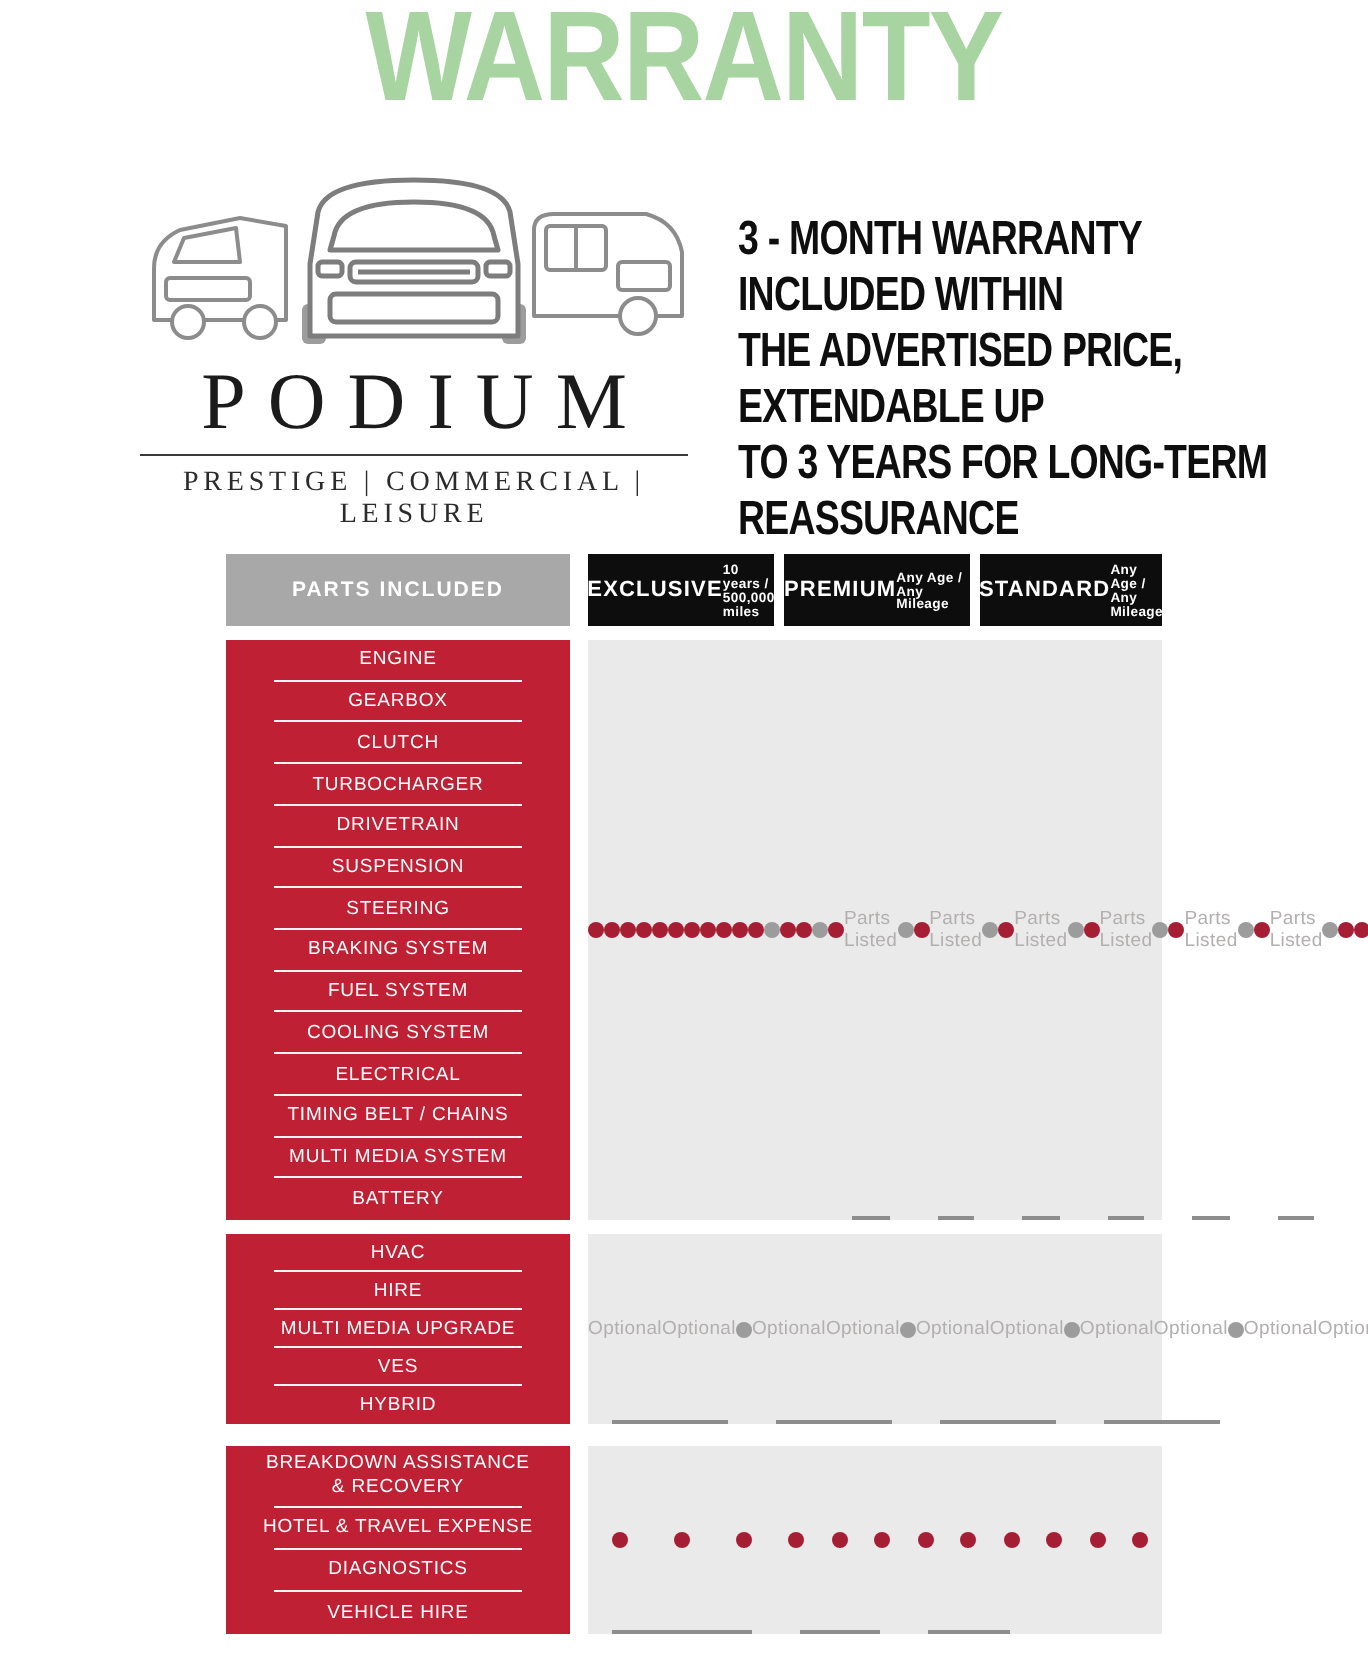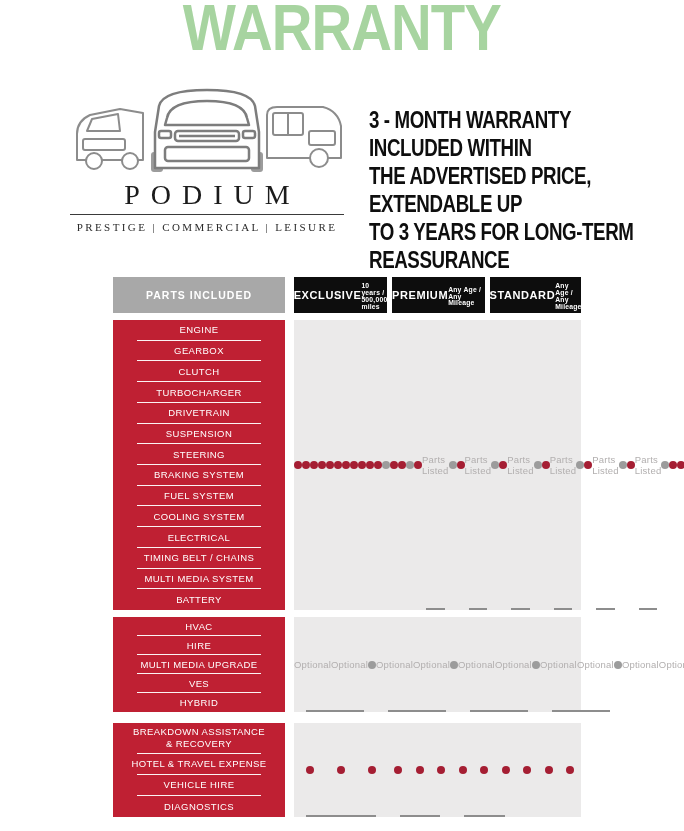--- a/index.html
+++ b/index.html
@@ -7,24 +7,24 @@
         font-family:"Liberation Sans",sans-serif;}
 
   
   .title-wrap{position:absolute;top:-4px;left:0;width:100%;text-align:center;}
   .title{display:inline-block;font-size:64px;font-weight:700;color:#a7d4a0;
          letter-spacing:-1px;transform:scaleX(.88);transform-origin:center top;line-height:1.0;}
 
   
   .logo{position:absolute;left:58px;top:84px;width:298px;text-align:center;}
   .logo svg{display:block;margin:0 auto;}
-  .logo-name{font-family:"Liberation Serif",serif;font-size:28px;color:#1b1b1b;
+  .logo-name{font-family:"Liberation Serif",serif;font-size:40px;color:#1b1b1b;
              letter-spacing:11px;padding-left:11px;margin-top:-4px;line-height:1.05;}
   .logo-rule{width:274px;border:none;border-top:1.5px solid #3a3a3a;margin:5px auto 6px;}
-  .logo-tagline{font-family:"Liberation Serif",serif;font-size:11px;color:#2b2b2b;letter-spacing:2.4px;}
+  .logo-tagline{font-family:"Liberation Serif",serif;font-size:14px;color:#2b2b2b;letter-spacing:2.4px;}
 
   
   .intro{position:absolute;left:369px;top:106px;width:300px;}
   .intro-inner{width:382px;transform:scaleX(.78);transform-origin:left top;
                font-size:24px;font-weight:700;line-height:28px;color:#0e0e0e;
                letter-spacing:-0.5px;white-space:pre-line;}
 
   
   .thead{position:absolute;left:0;top:277px;width:684px;height:36px;}
   .parts-box{position:absolute;left:113px;top:0;width:172px;height:36px;background:#a8a8a8;
@@ -366,22 +366,22 @@
               <span class="dot gray" style="background: rgb(156, 156, 156);"></span>
             </div>
           </div>
         </div>
       </div>
       <div class="group g3">
         <div class="red-col">
           <div class="red-row r0">BREAKDOWN ASSISTANCE
 &amp; RECOVERY</div>
           <div class="red-row r1">HOTEL &amp; TRAVEL EXPENSE</div>
+          <div class="red-row r3">DIAGNOSTICS</div>
           <div class="red-row r2">VEHICLE HIRE</div>
-          <div class="red-row r3">DIAGNOSTICS</div>
         </div>
         <div class="gray-col">
           <div class="gray-row r0">
             <div class="cell">
               <span class="dot red" style="background: rgb(165, 30, 51);"></span>
             </div>
             <div class="cell">
               <span class="dot red" style="background: rgb(165, 30, 51);"></span>
             </div>
             <div class="cell">

